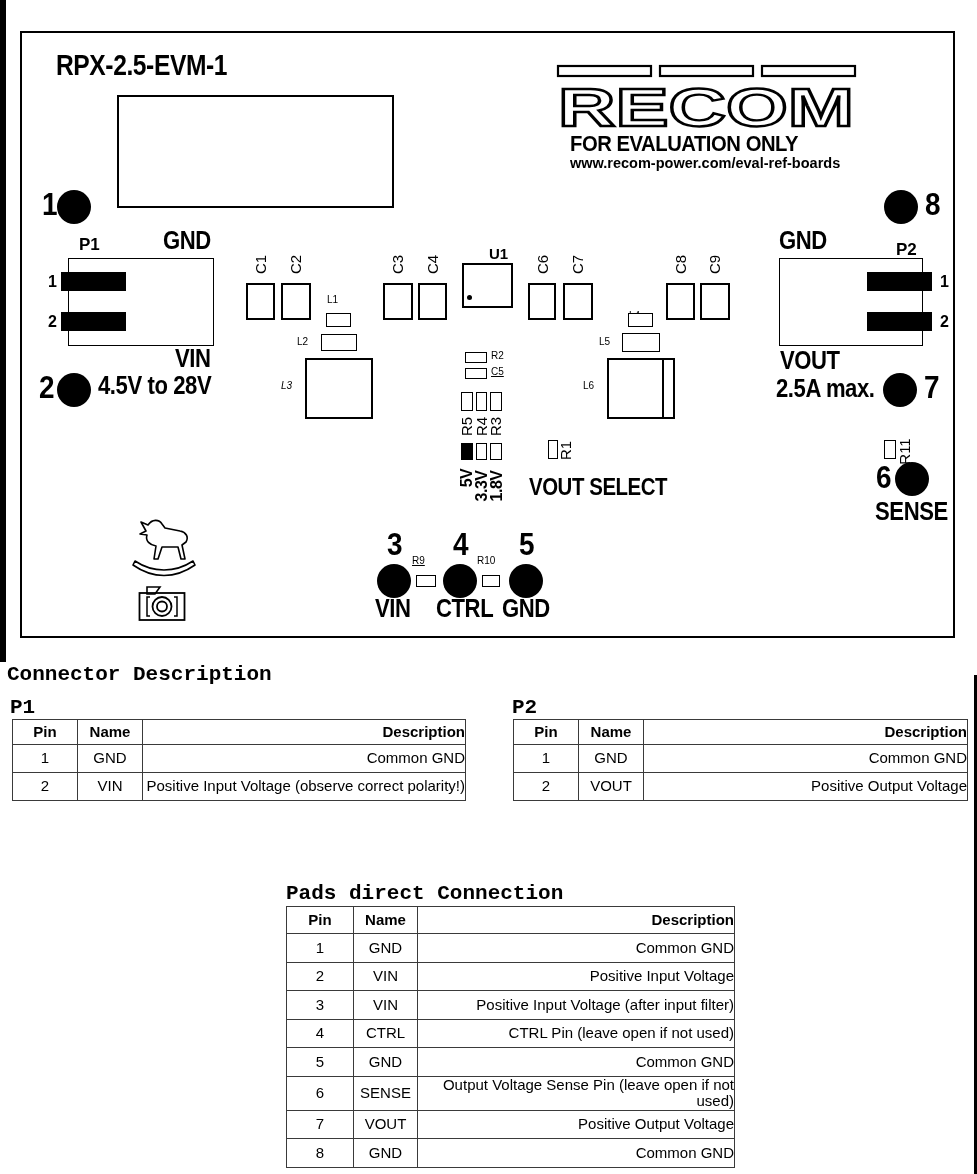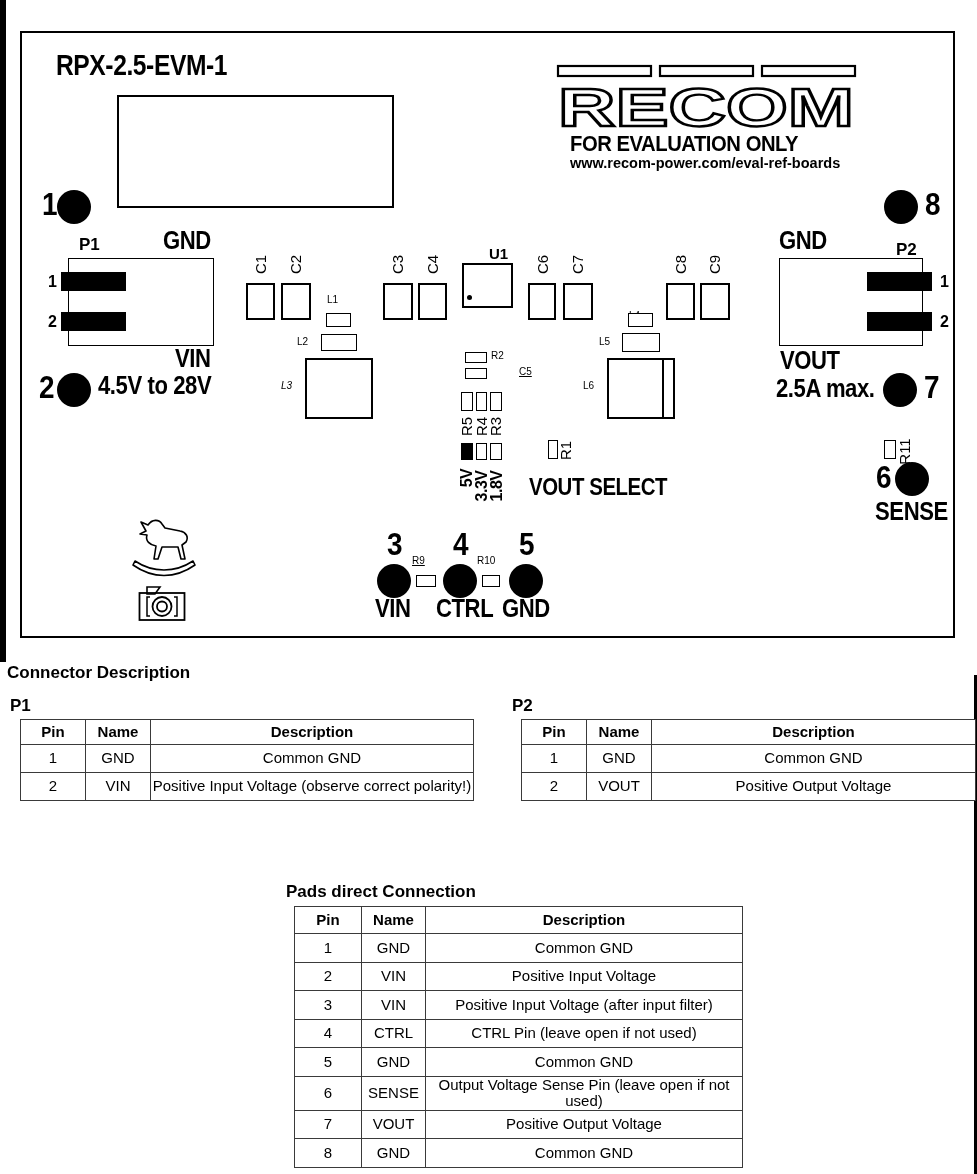--- a/index.html
+++ b/index.html
@@ -13,26 +13,26 @@
   .pad{position:absolute;width:34px;height:34px;background:#000;border-radius:50%;}
   .silk{position:absolute;font-weight:bold;white-space:nowrap;line-height:1;
         transform:scaleX(0.85);transform-origin:left top;letter-spacing:-0.5px;}
   .padnum{position:absolute;font-weight:bold;font-size:31px;line-height:1;white-space:nowrap;
           transform:scaleX(0.9);transform-origin:left top;}
   .ref{position:absolute;font-size:10px;line-height:1;white-space:nowrap;}
   .refb{position:absolute;font-size:16px;font-weight:bold;line-height:1;white-space:nowrap;}
   .vwrap{position:absolute;display:flex;align-items:center;justify-content:center;}
   .vwrap span{transform:rotate(-90deg);white-space:nowrap;font-size:15px;line-height:1;}
   .vbold span{font-weight:bold;font-size:16px;letter-spacing:-0.5px;}
-  .hdg{position:absolute;font-size:17px;font-weight:bold;line-height:1;white-space:nowrap;}
+  .hdg{position:absolute;font-size:21px;font-weight:bold;line-height:1;white-space:nowrap;font-family:Liberation Mono, monospace;}
   table.t{border-collapse:collapse;table-layout:fixed;font-size:15px;background:#fff;}
   table.t td,table.t th{border:1px solid #3a3a3a;padding:0;line-height:1.1;overflow:hidden;}
-  table.t{border:1.5px solid #3a3a3a;margin-left:8px;}
+  table.t{border:1.5px solid #3a3a3a;}
   td.c,th.c{text-align:center;}
-  td.l,th.l{text-align:center;padding-left:9px;}
+  td.l,th.l{text-align:right;padding-left:9px;}
   th{font-weight:bold;}
   .rh{height:28px;} .rh2{height:28.5px;} .hh{height:25px;} .hh2{height:27px;}
 </style>
 </head>
 <body>
 
 <div class="stage">
 
   <div class="bar" style="left:0;top:0;width:6px;height:662px;"></div>
   <div class="bar" style="left:974px;top:675px;width:3px;height:499px;"></div>
@@ -146,21 +146,21 @@
   <div class="ref" style="left:599px;top:337px;">L5</div>
   <div class="outline thin" style="left:622px;top:333px;width:38px;height:19px;"></div>
   <div class="ref" style="left:583px;top:381px;">L6</div>
   <div class="outline" style="left:607px;top:358px;width:68px;height:61px;">
     <div style="position:absolute;left:53px;top:0;bottom:0;width:2px;background:#000;"></div>
   </div>
 
   <div class="outline thin" style="left:465px;top:352px;width:22px;height:11px;"></div>
   <div class="ref" style="left:491px;top:351px;">R2</div>
   <div class="outline thin" style="left:465px;top:368px;width:22px;height:11px;"></div>
-  <div class="ref" style="left:519px;top:367px;text-decoration:underline;">C5</div>
+  <div class="ref" style="left:491px;top:367px;text-decoration:underline;">C5</div>
 
   <div class="outline thin" style="left:461px;top:392px;width:12px;height:19px;"></div>
   <div class="outline thin" style="left:476px;top:392px;width:11px;height:19px;"></div>
   <div class="outline thin" style="left:490px;top:392px;width:12px;height:19px;"></div>
   <div class="vwrap" style="left:459px;top:412px;width:16px;height:28px;">
       <span>R5</span>
     </div>
   <div class="vwrap" style="left:474px;top:412px;width:16px;height:28px;">
       <span>R4</span>
     </div>

